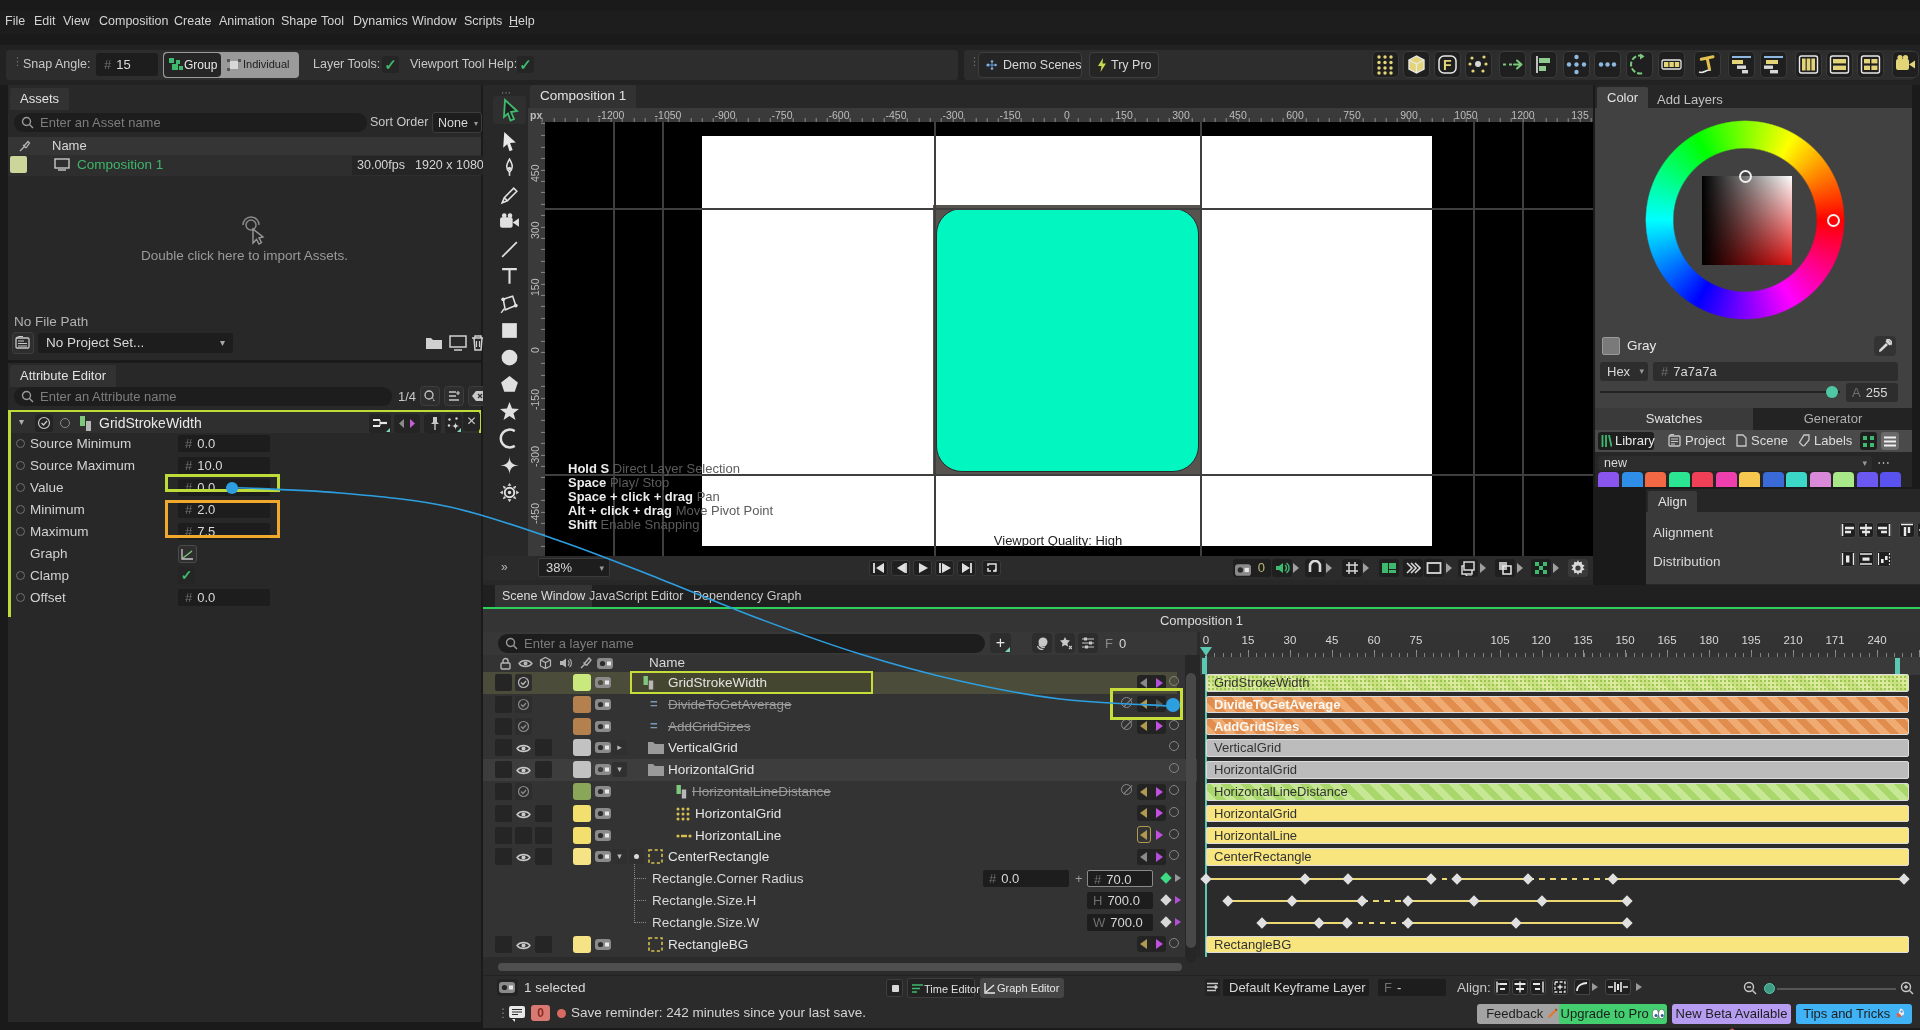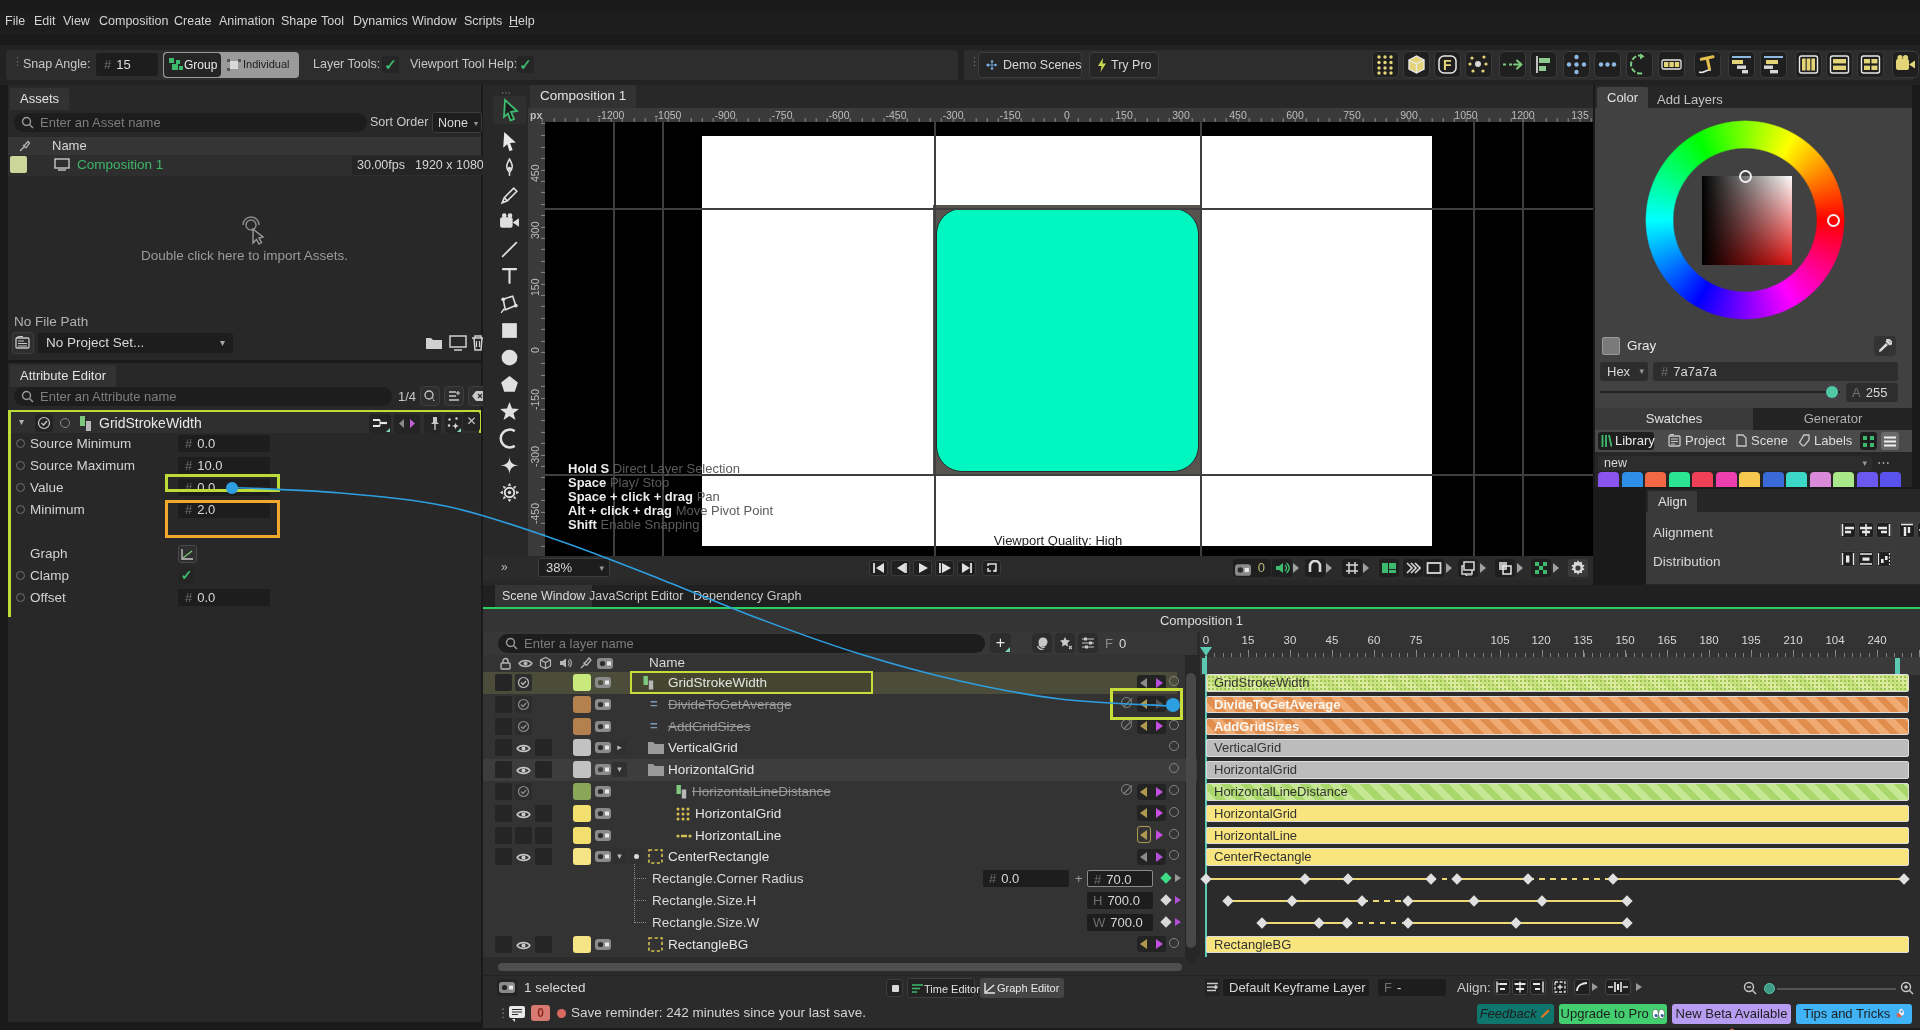--- a/index.html
+++ b/index.html
@@ -369,20 +369,25 @@
     <div class="arow" style="top:117px;">
         <i></i>
         <b>Value</b>
         <div class="ain"><span class="ghash">#</span>0.0</div>
       </div>
     <div class="arow" style="top:139px;">
         <i></i>
         <b>Minimum</b>
         <div class="ain"><span class="ghash">#</span>2.0</div>
       </div>
+    <div class="arow" style="top:161px;">
+        <i></i>
+        <b>Maximum</b>
+        <div class="ain"><span class="ghash">#</span>7.5</div>
+      </div>
     <div class="arow" style="top:183px;">
         <b style="left:22px;">Graph</b>
       <div class="abs" style="left:170px; top:-1px; width:19px; height:18px; background:#2e2e2e; border:1px solid #4a4a4a; border-radius:3px;"><svg width="13" height="12" viewBox="0 0 13 12" style="margin:2px;">
             <path d="M1 1 V11 H12" stroke="#c8c8c8" stroke-width="1.3" fill="none"></path>
             <path d="M2 10 L11 3" stroke="#7ec87e" stroke-width="1.3"></path>
           </svg></div>
       </div>
     <div class="arow" style="top:205px;">
         <i></i>
         <b>Clamp</b>
@@ -1081,21 +1086,21 @@
           <span class="tnum" style="left:201px;">75</span>
         <span class="tnum" style="left:243px;margin-top:32px;">90</span>
           <span class="tnum" style="left:285px;">105</span>
         <span class="tnum" style="left:326px;">120</span>
           <span class="tnum" style="left:368px;">135</span>
         <span class="tnum" style="left:410px;">150</span>
           <span class="tnum" style="left:452px;">165</span>
         <span class="tnum" style="left:494px;">180</span>
           <span class="tnum" style="left:536px;">195</span>
         <span class="tnum" style="left:578px;">210</span>
-          <span class="tnum" style="left:620px;">104</span>
+          <span class="tnum" style="left:620px;">171</span>
         <span class="tnum" style="left:662px;">240</span>
         <div class="abs" style="left:0; top:18px; width:720px; height:7px; background:repeating-linear-gradient(90deg, #909090 0 1px, transparent 1px 41.94px); background-position-x:6px;"></div>
         <div class="abs" style="left:0; top:21px; width:720px; height:4px; background:repeating-linear-gradient(90deg, #818181 0 1px, transparent 1px 8.39px); background-position-x:6px;"></div>
       </div>
       <div class="abs" style="left:717px; top:72px; width:720px; height:18px; background:#3a3a3a;"></div>
       <div class="abs" style="left:719px; top:73px; width:5px; height:16px; background:#5bc8b2;"></div>
       <div class="abs" style="left:1412px; top:73px; width:5px; height:16px; background:#5bc8b2;"></div>
       <div class="abs" style="left:716.5px; top:62px; width:0; height:0; border-top:9px solid #5bc8b2; border-left:6.5px solid transparent; border-right:6.5px solid transparent;"></div>
       <div class="abs" style="left:722.3px; top:71px; width:1.5px; height:301px; background:#5bc8b2;"></div>
 
@@ -1220,21 +1225,21 @@
   <div id="statusbar" class="abs" style="left:483px; top:1000px; width:1437px; height:28px; background:#2b2b2b;">
     <div class="abs" style="left:14px; top:6px; color:#888; font-size:12px;">⋮</div>
     <div class="abs" style="left:25px; top:5px; width:19px; height:17px;"><svg width="19" height="17" viewBox="0 0 19 17">
           <rect x="1" y="1" width="16" height="12" rx="2" fill="#e8e8e8"></rect>
           <path d="M4 14 l3 3 v-3 Z" fill="#e8e8e8"></path>
           <path d="M4 4.5 h10 M4 7 h10 M4 9.5 h6" stroke="#2b2b2b" stroke-width="1.2"></path>
         </svg></div>
     <div class="abs" style="left:48px; top:5px; width:19px; height:16px; background:#d87a72; border-radius:3px; color:#8a2a20; font-size:12px; font-weight:bold; text-align:center; line-height:16px;">0</div>
     <div class="abs" style="left:74px; top:9px; width:9px; height:9px; background:#d86a60; border-radius:50%;"></div>
     <div class="abs" style="left:88px; top:5px; color:#d4d4d4; font-size:13.5px;">Save reminder: 242 minutes since your last save.</div>
-    <div class="sbtn" style="left:994px; width:77px; background:#0f766e;font-style:italic;">Feedback <svg width="11" height="11" viewBox="0 0 11 11" style="vertical-align:-1px;">
+    <div class="sbtn" style="left:994px; width:90px; background:#a3a3a3;">Feedback <svg width="11" height="11" viewBox="0 0 11 11" style="vertical-align:-1px;">
           <path d="M1 10 l2 -.5 L9.5 3 L8 1.5 L1.5 8 Z" fill="#e8762a"></path>
           <path d="M8 1.5 l1.5 1.5 1 -1 L9 .5 Z" fill="#7a4a1a"></path>
         </svg></div>
     <div class="sbtn" style="left:1076px; width:108px; background:#43cf70;">Upgrade to Pro <svg width="13" height="10" viewBox="0 0 13 10" style="vertical-align:-1px;">
           <ellipse cx="3.4" cy="5" rx="3" ry="4.6" fill="#fff" stroke="#555" stroke-width=".6"></ellipse>
           <ellipse cx="9.6" cy="5" rx="3" ry="4.6" fill="#fff" stroke="#555" stroke-width=".6"></ellipse>
           <circle cx="4" cy="6.5" r="1.5" fill="#2a5a9a"></circle>
           <circle cx="10.2" cy="6.5" r="1.5" fill="#2a5a9a"></circle>
         </svg></div>
     <div class="sbtn" style="left:1189px; width:119px; background:#b79df2;">New Beta Available <svg width="11" height="11" viewBox="0 0 11 11" style="vertical-align:-1px;">

